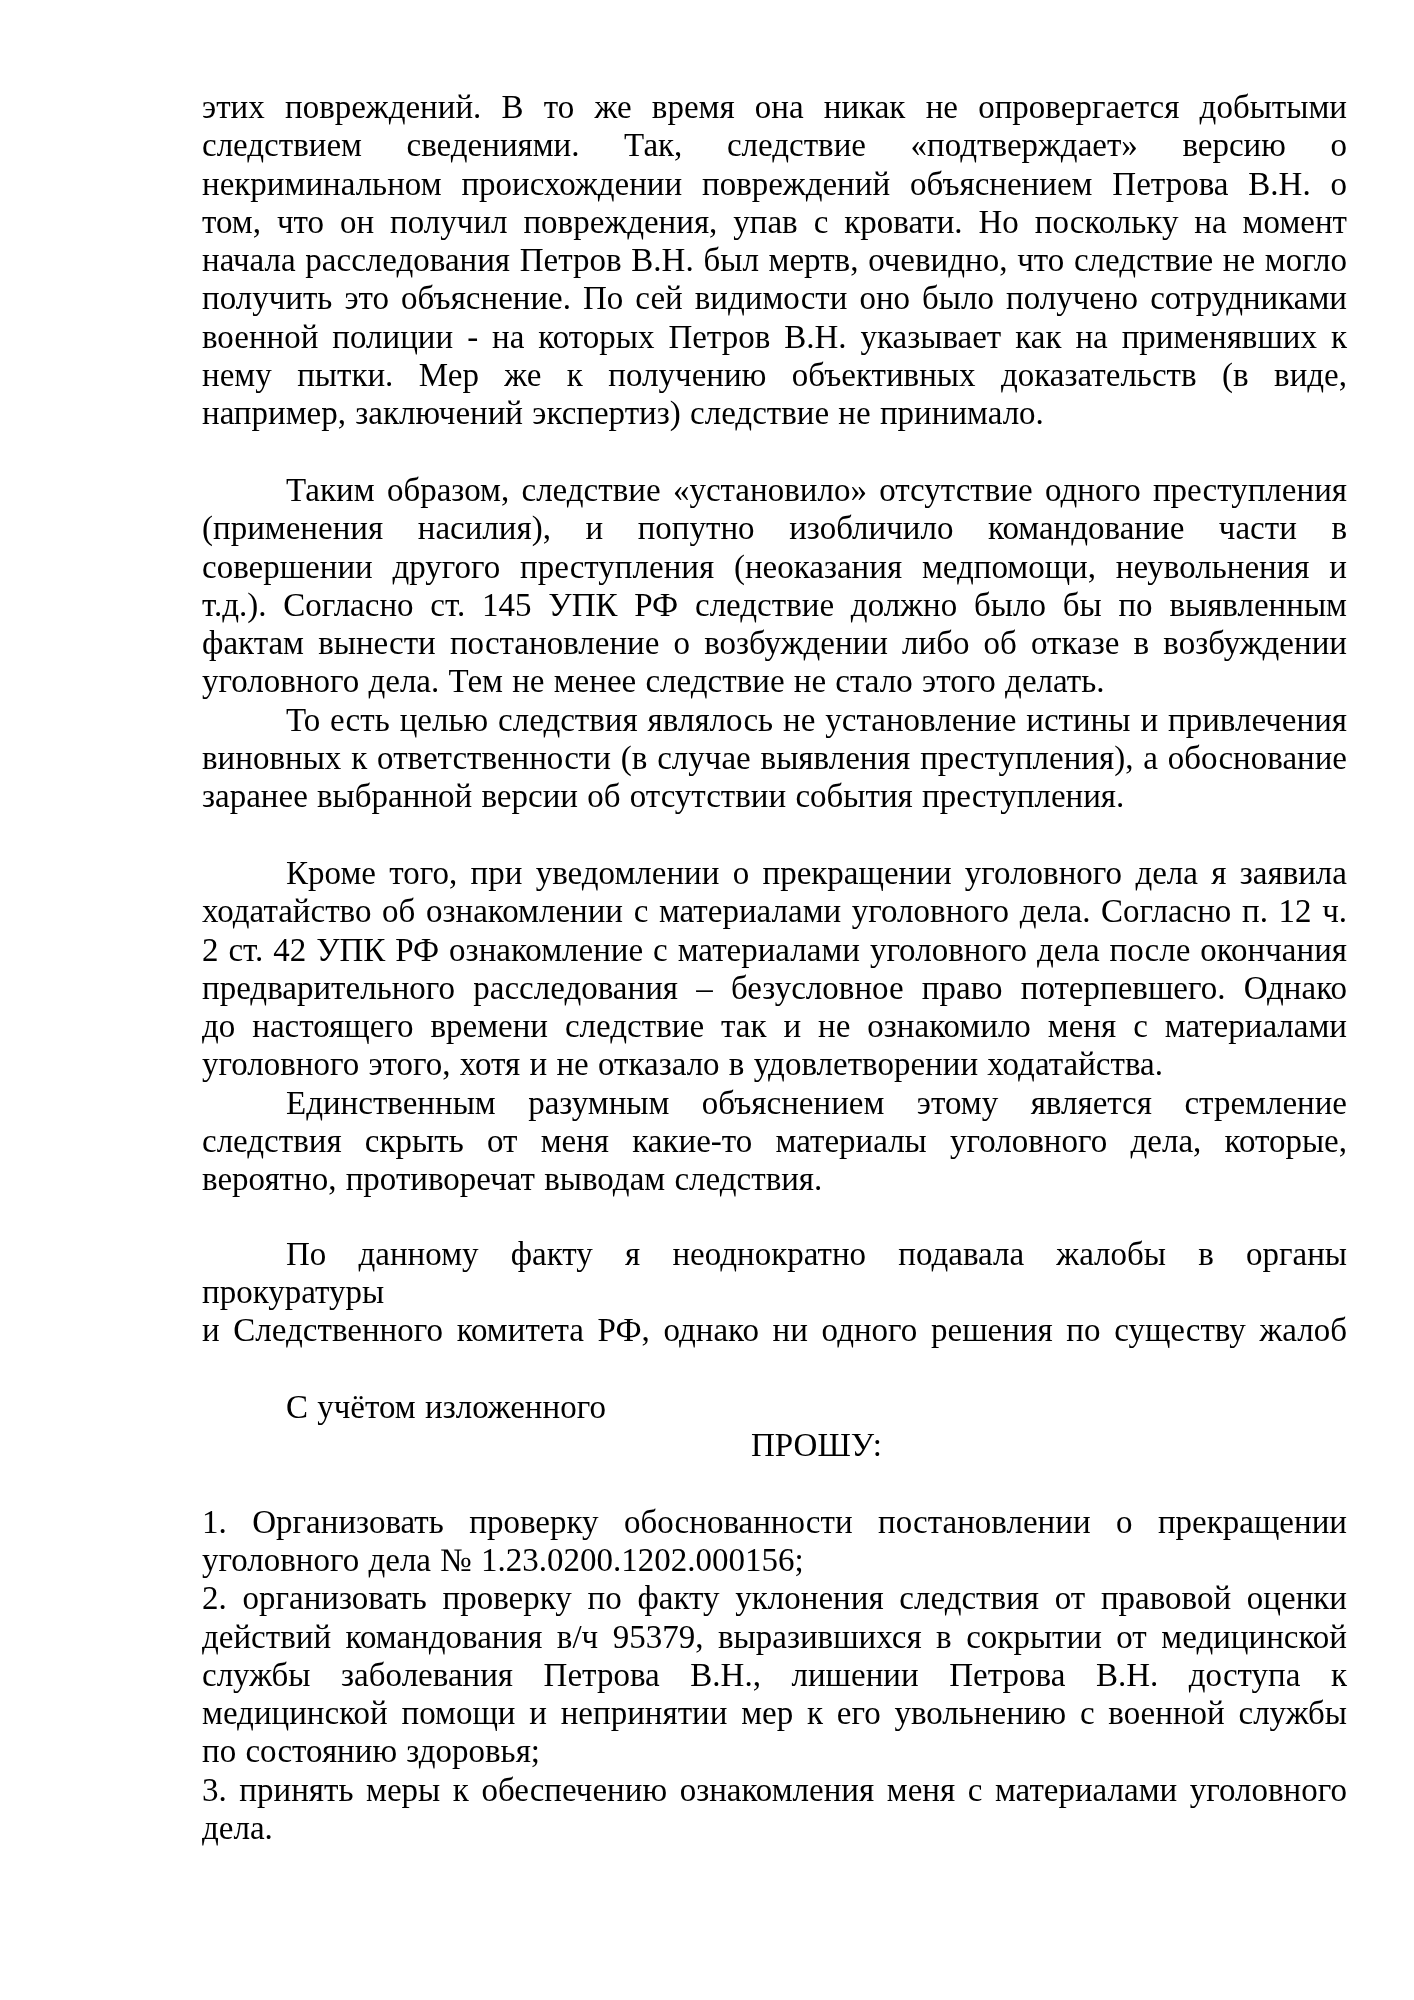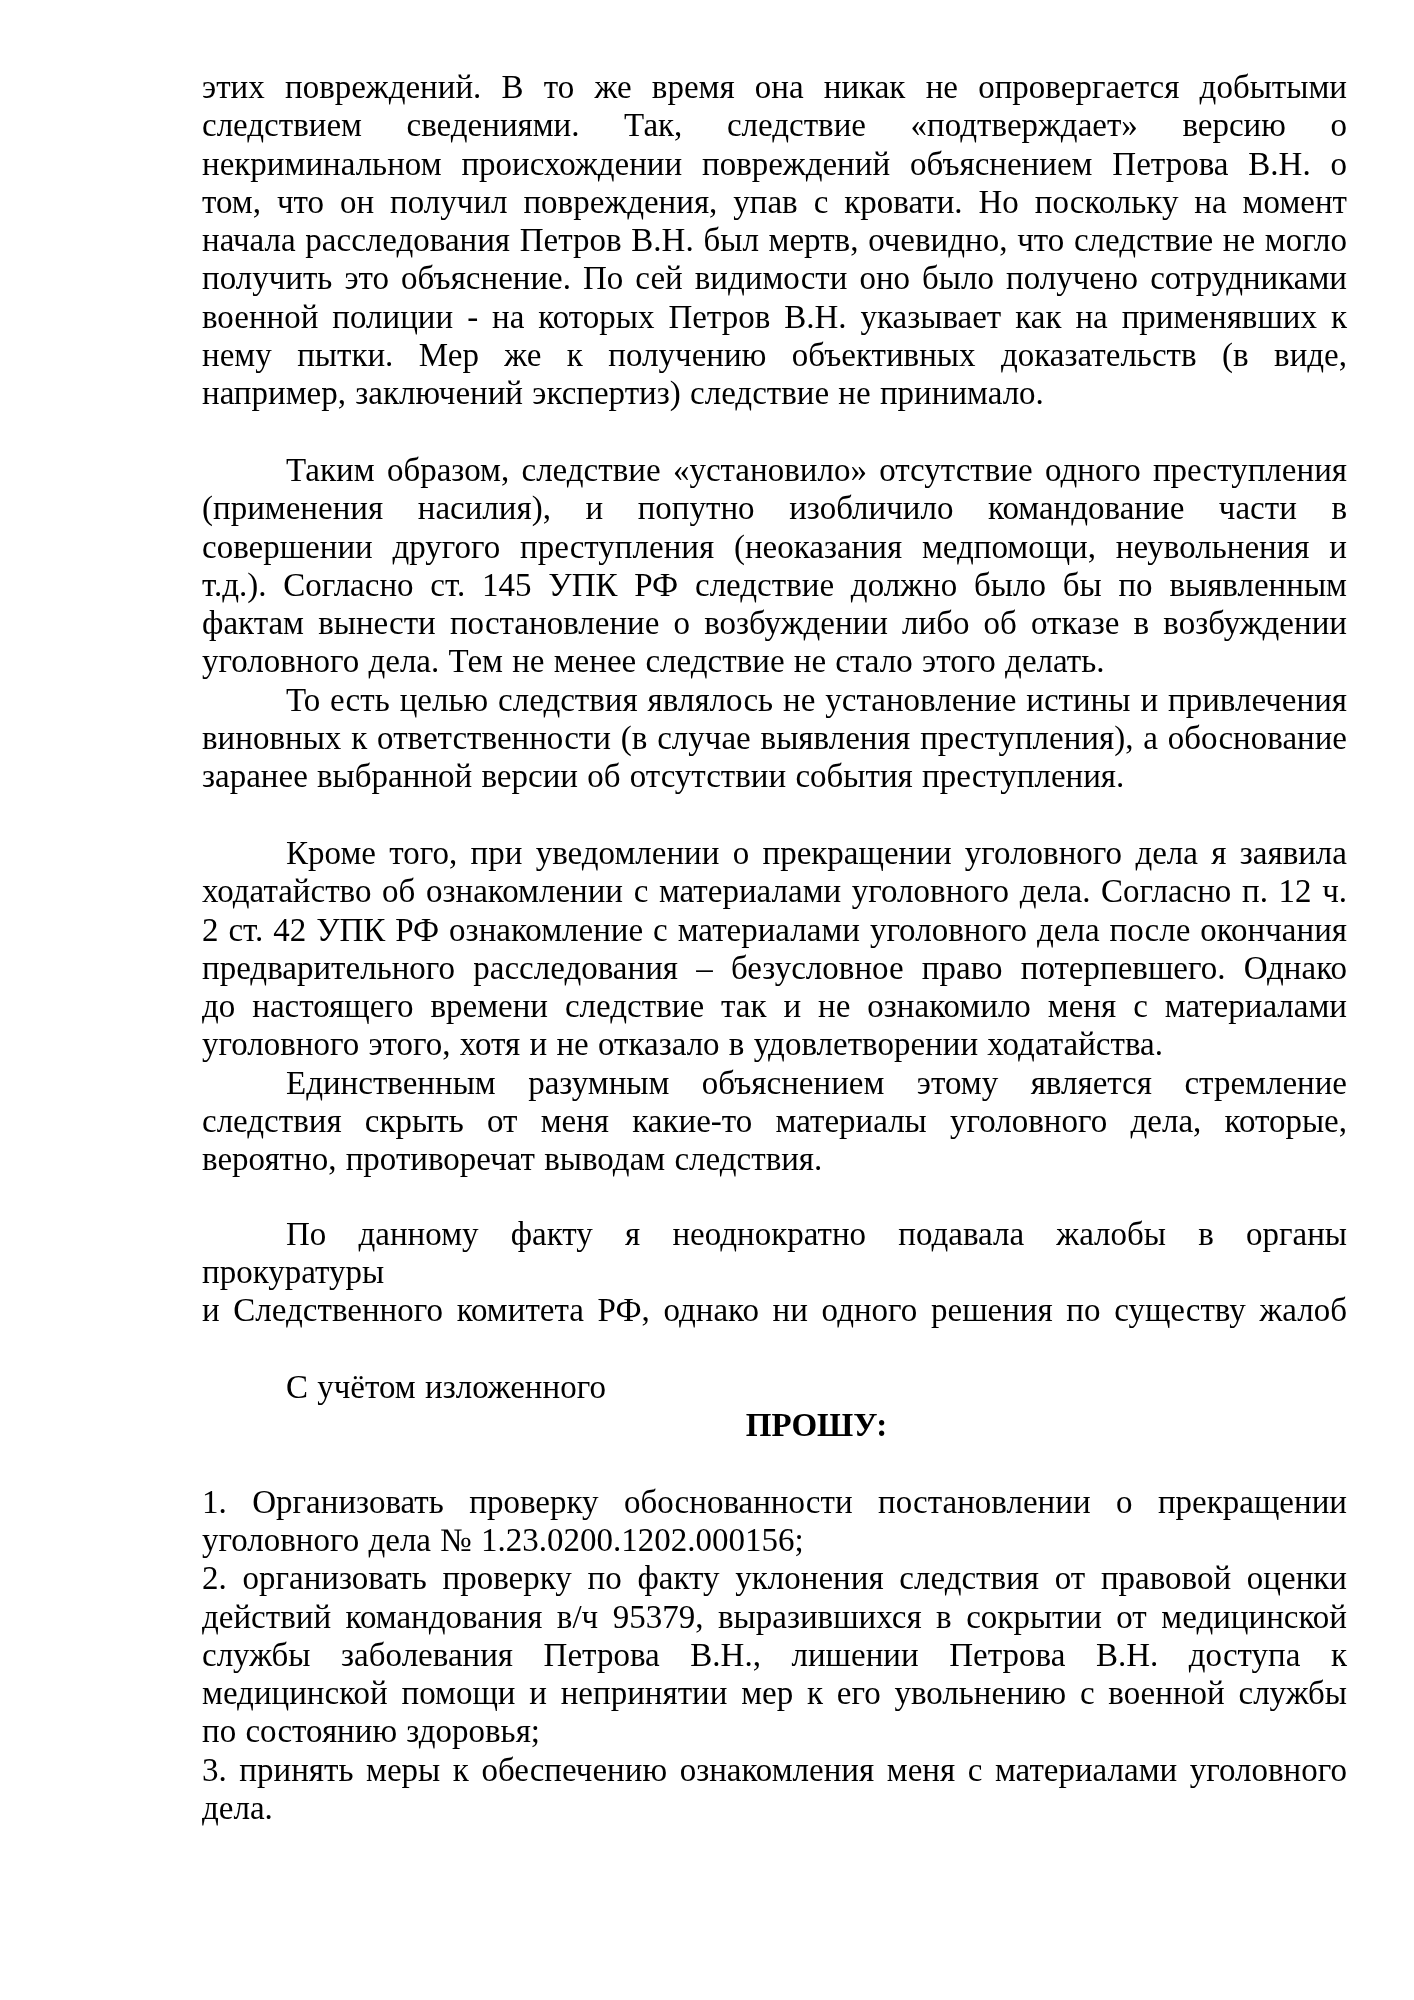--- a/index.html
+++ b/index.html
@@ -11,21 +11,21 @@
     position: relative;
     width: 1414px;
     height: 2000px;
     background: #ffffff;
     overflow: hidden;
     color: #000000;
     font-family: "Liberation Serif", "DejaVu Serif", serif;
   }
   .doc-body {
     position: absolute;
-    top: 68px;
+    top: 88px;
     left: 202px;
     width: 1145px;
     font-size: 33px;
     line-height: 38.3px;
     color: #000000;
   }
   .block { margin: 0; padding: 0; }
   .line {
     text-align: justify;
     text-align-last: justify;
@@ -34,21 +34,21 @@
   .line.last {
     text-align-last: left;
   }
   .line.ind {
     text-indent: 84px;
   }
   .heading .line,
   .heading .line.last {
     text-align: center;
     text-align-last: center;
-    font-weight: bold;
+    font-weight: normal;
     padding-left: 84px;
   }
 </style>
 </head>
 <body>
 
 <div class="page">
   <div class="doc-body" id="doc-body">
       <div class="block paragraph" style="margin-bottom: 38.3px;">
         <div class="line">этих повреждений. В то же время она никак не опровергается добытыми</div>

